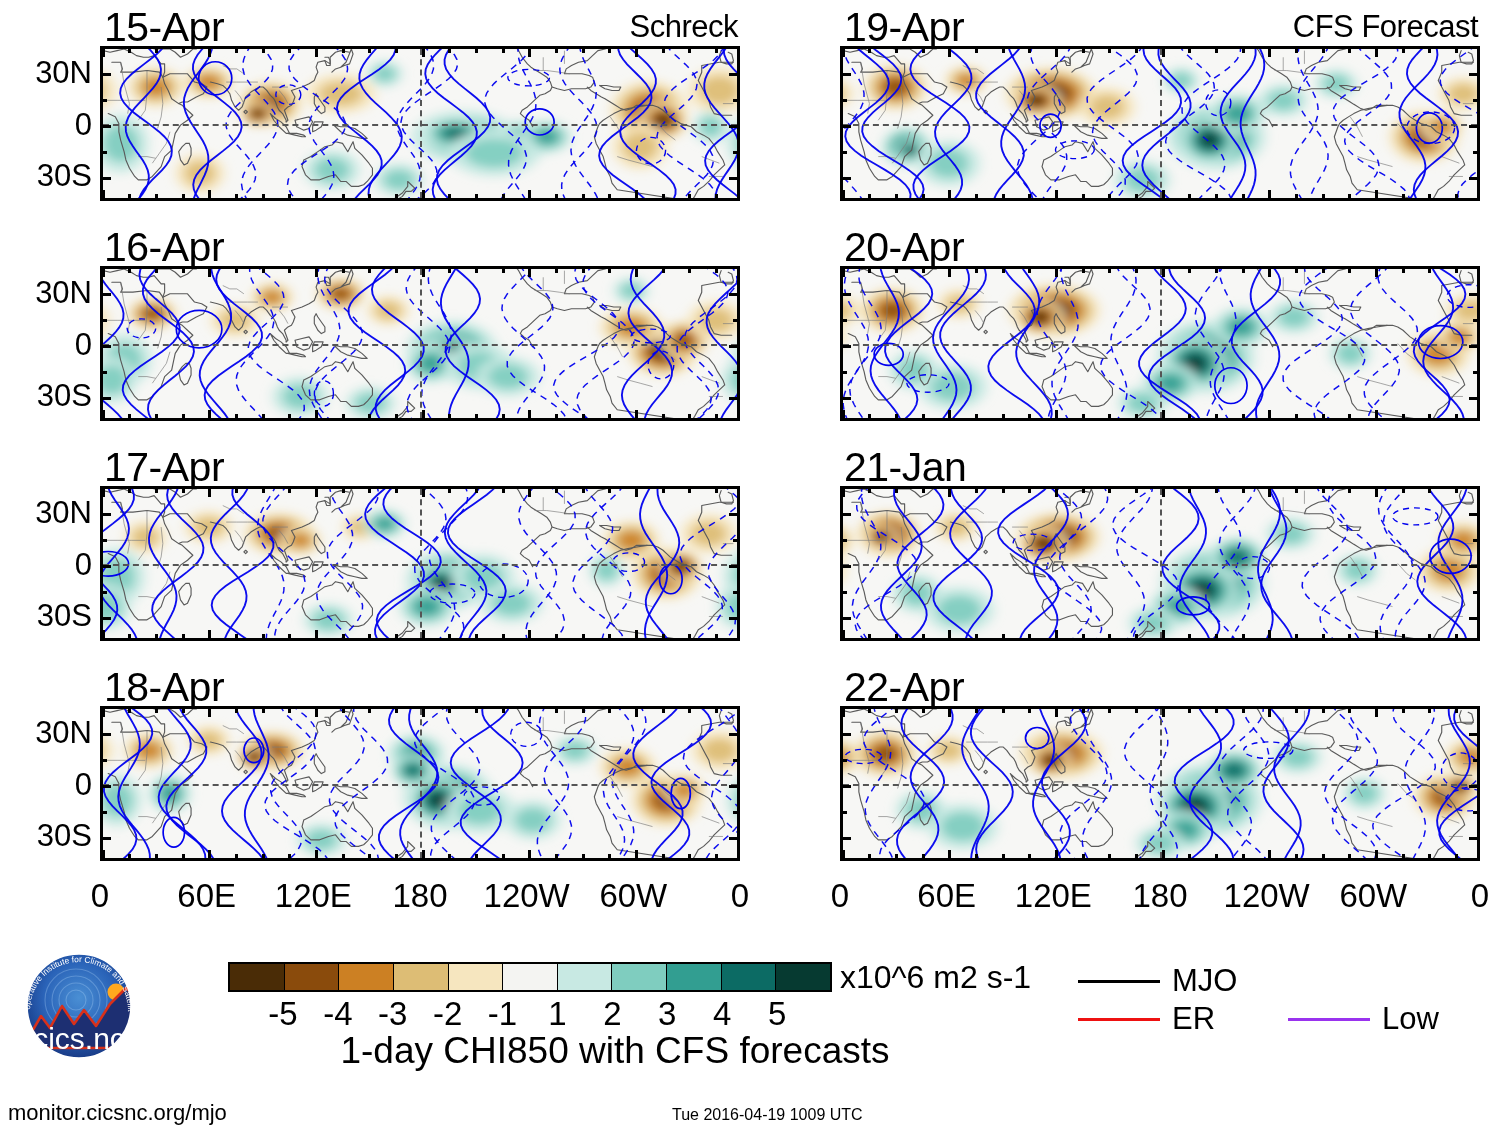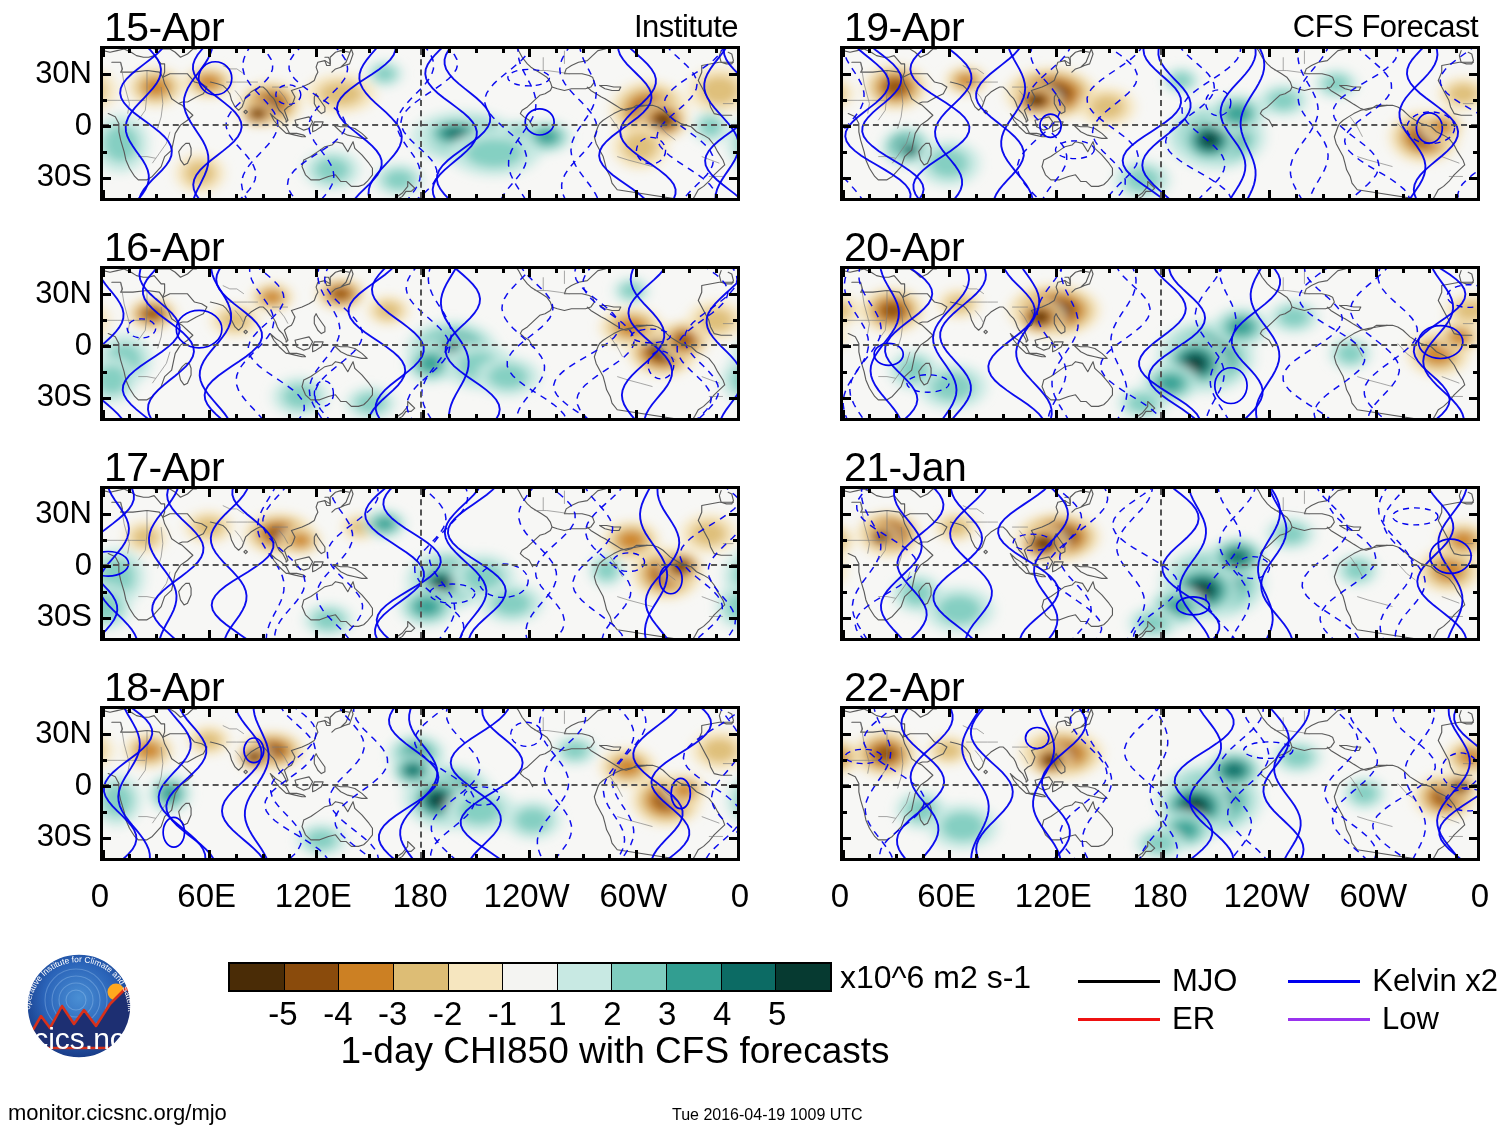--- a/index.html
+++ b/index.html
@@ -114,21 +114,21 @@
   #footer-left { position:absolute; left:8px; top:0; font-size:22px; line-height:30px; }
   #footer-center { position:absolute; left:672px; top:4px; font-size:16px; line-height:26px; }
   #footer-right { position:absolute; right:10px; top:0; font-size:22px; line-height:30px; }
 </style>
 </head>
 <body>
 
 <div id="panel-grid">
     <div class="panel-wrap" style="left: 100px; top: 8px; width: 640px; height: 193px;">
       <div class="panel-title">15-Apr</div>
-      <div class="panel-colhead">Institute</div>
+      <div class="panel-colhead">Schreck</div>
       <div class="map-box" style="width: 640px; height: 155px;">
         <div class="map-inner">
           <svg class="map-svg" viewBox="0 0 640 155" preserveAspectRatio="none">
             <defs>
               <filter id="bl0" x="-30%" y="-30%" width="160%" height="160%">
           <feGaussianBlur stdDeviation="5.2"></feGaussianBlur>
               </filter>
             </defs>
             <rect width="640" height="155" fill="#f7f7f5"></rect>
             <g filter="url(#bl0)">
@@ -2030,24 +2030,20 @@
 </div>
 
 <div id="main-title">1-day CHI850 with CFS forecasts</div>
 
 <div id="legend">
   <div class="leg-row">
     <div class="leg-cell">
       <span class="leg-line" style="border-top-color: rgb(0, 0, 0);"></span>
       <span class="leg-text">MJO</span>
     </div>
-    <div class="leg-cell">
-      <span class="leg-line" style="border-top-color: rgb(0, 0, 238);"></span>
-      <span class="leg-text">Kelvin x2</span>
-    </div>
   </div>
   <div class="leg-row">
     <div class="leg-cell">
       <span class="leg-line" style="border-top-color: rgb(238, 17, 17);"></span>
       <span class="leg-text">ER</span>
     </div>
     <div class="leg-cell">
       <span class="leg-line" style="border-top-color: rgb(153, 51, 238);"></span>
       <span class="leg-text">Low</span>
     </div>

